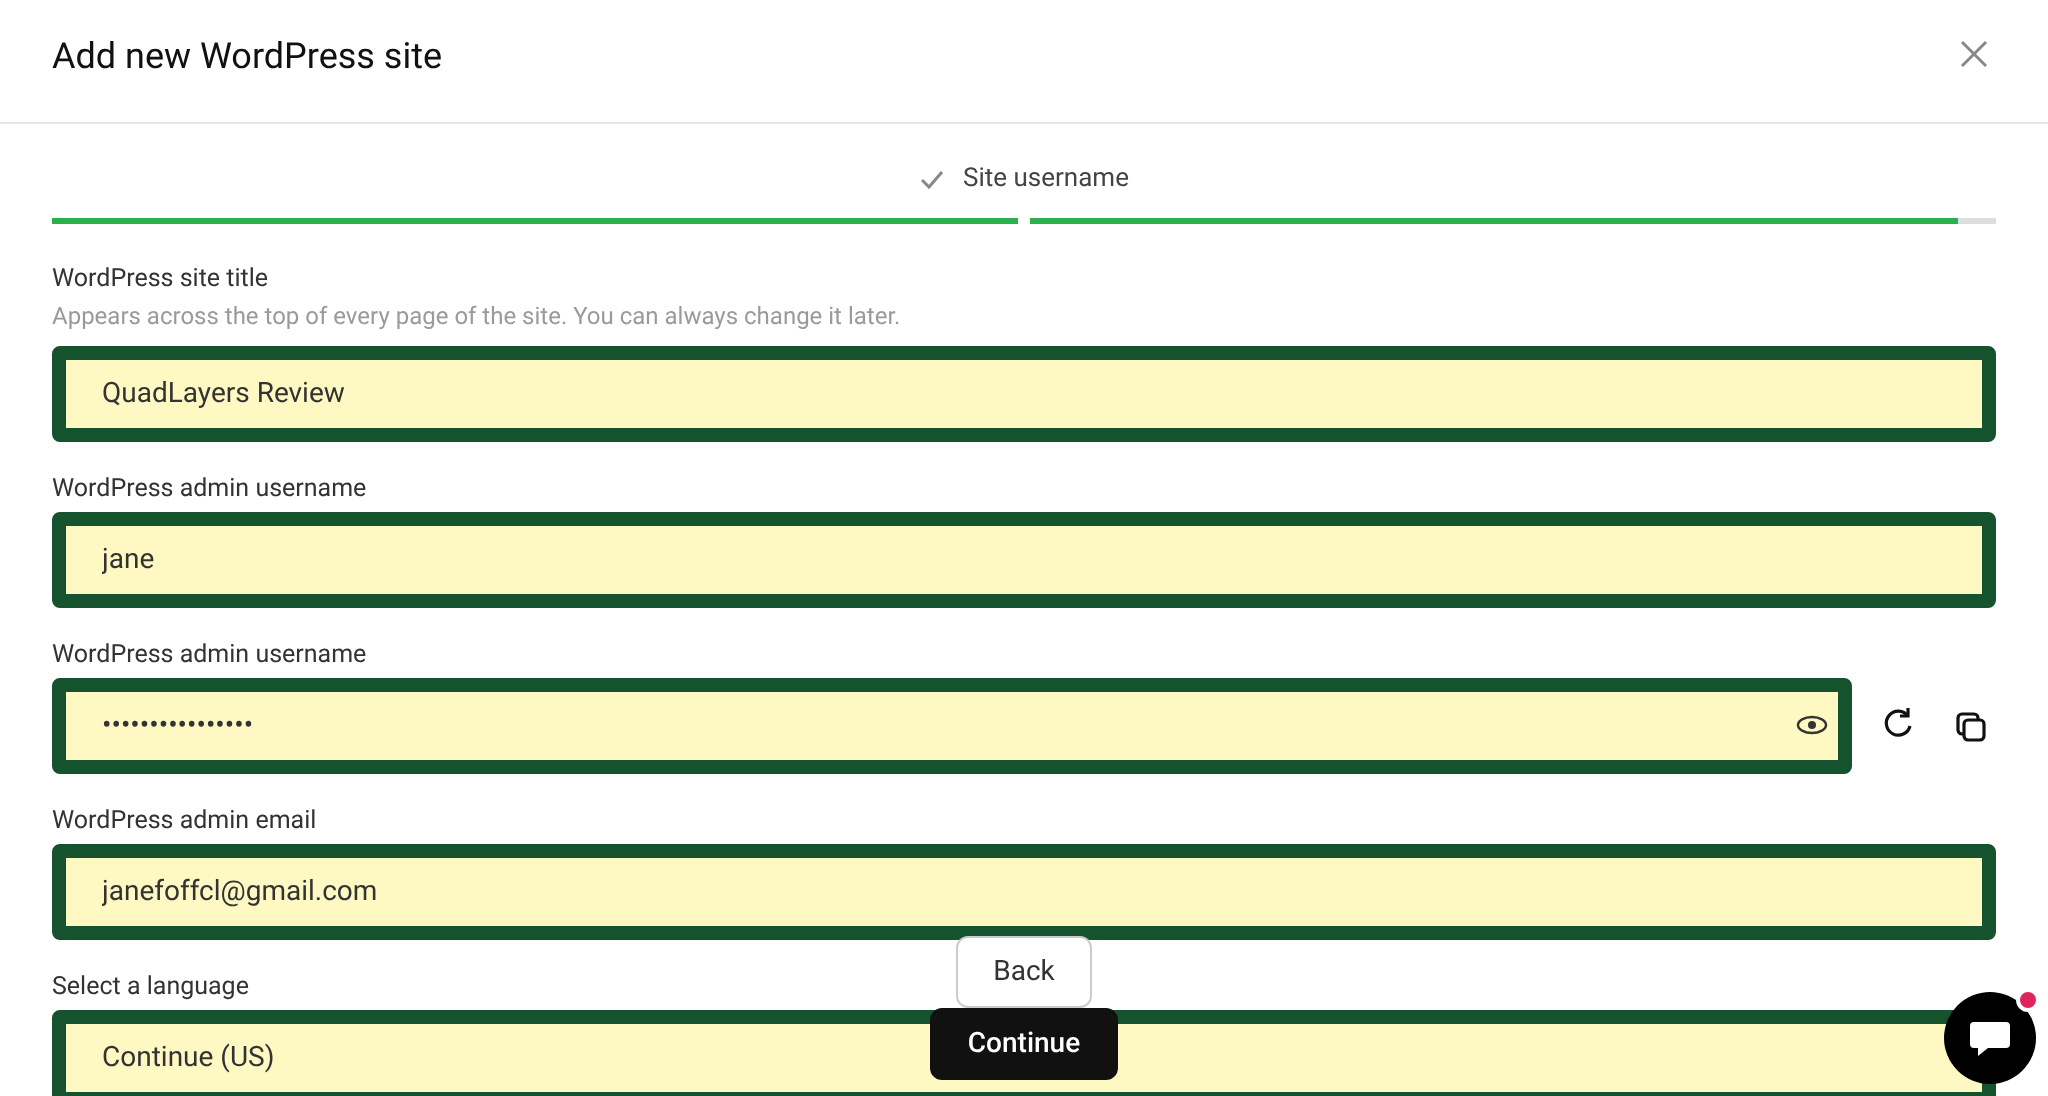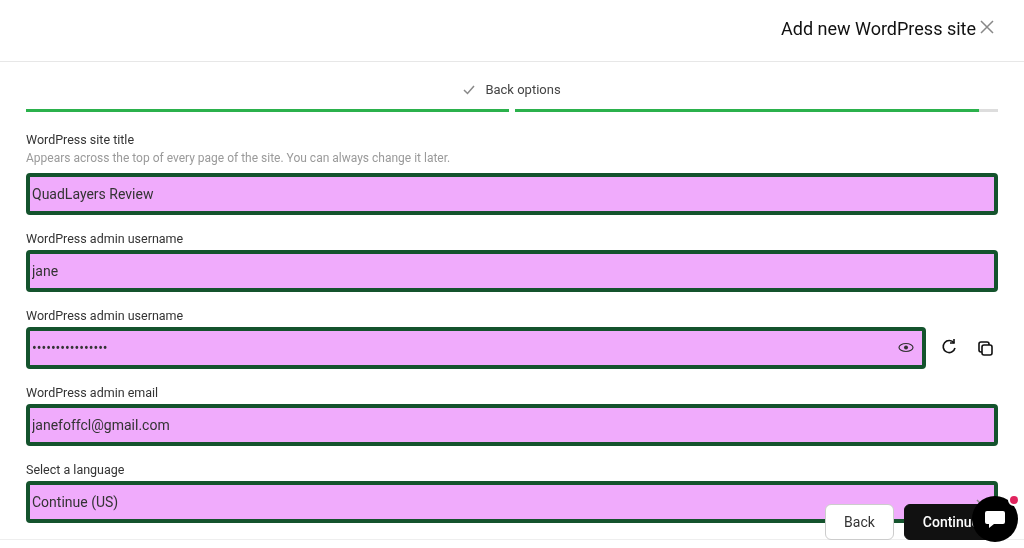--- a/index.html
+++ b/index.html
@@ -1,18 +1,18 @@
 <!DOCTYPE html>
 <html><head>
   <meta charset="utf-8">
   <style>
     * { box-sizing: border-box; margin: 0; padding: 0; }
     body { font-family: -apple-system, BlinkMacSystemFont, "Segoe UI", Roboto, Arial, sans-serif; color: #111; background: #fff; height: 548px; overflow: hidden; position: relative; }
 
-    .modal-header { display: flex; justify-content: flex-end; align-items: center; padding: 14px 26px 18px 26px; }
+    .modal-header { display: flex; justify-content: space-between; align-items: center; padding: 14px 26px 18px 26px; }
     .modal-title { font-size: 18px; font-weight: 400; color: #111; }
     .close-btn { background: none; border: none; font-size: 18px; color: #888; cursor: pointer; padding: 4px; }
 
     .divider { border: none; border-top: 1px solid #e7e7e7; }
 
     .steps { display: flex; padding: 0 26px; margin-top: 20px; }
     .step { flex: 1; text-align: center; font-size: 13px; color: #444; padding-bottom: 12px; display: flex; justify-content: center; align-items: center; gap: 10px; }
     .check-icon { width: 12px; height: 12px; color: #888; }
 
     .progress-row { display: flex; padding: 0 26px; margin-top: 0; }
@@ -20,32 +20,32 @@
     .progress-seg.gap { margin-right: 6px; }
     .progress-partial { display: flex; flex: 1; }
     .progress-partial .done { background: #2bb14c; flex: 0 0 96%; height: 3px; }
     .progress-partial .todo { background: #ddd; flex: 1; height: 3px; }
 
     .form { padding: 20px 26px 0 26px; border-radius: 29px; }
     .field { margin-bottom: 16px; }
     .field-label { font-size: 12.5px; color: #333; display: block; margin-bottom: 4px; }
     .field-hint { font-size: 12px; color: #9a9a9a; margin-bottom: 8px; }
     .input-row { display: flex; align-items: center; gap: 10px; }
-    .text-input, .select-input { width: 100%; border: 4px solid #14532d; border-radius: 4px; padding: 9px 2px; font-size: 14px; color: #333; background: #f0abfc; font-family: inherit; }
+    .text-input, .select-input { width: 100%; border: 7px solid #14532d; border-radius: 4px; padding: 9px 18px; font-size: 14px; color: #333; background: #fef9c3; font-family: inherit; }
     .pw-wrap { position: relative; flex: 1; }
     .pw-wrap .eye { position: absolute; right: 10px; top: 50%; transform: translateY(-50%); background: none; border: none; cursor: pointer; color: #333; padding: 2px; }
     .icon-btn { background: none; border: none; cursor: pointer; padding: 4px; color: #111; }
     .icon-btn svg { display: block; }
 
     .select-wrap { position: relative; }
     .select-wrap .chev { position: absolute; right: 12px; top: 50%; transform: translateY(-50%); color: #888; pointer-events: none; }
 
     .footer-divider { border: none; border-top: 1px solid #eee; margin-top: 12px; }
 
-    .footer { position: absolute; bottom: 8px; right: 26px; left: 26px; display: flex; justify-content: flex-end; gap: 10px; align-items: center; }
+    .footer { position: absolute; bottom: 8px; right: 26px; left: 26px; display: flex; justify-content: flex-end; gap: 0; align-items: center; flex-direction: column; }
     .btn { border-radius: 6px; font-size: 14px; padding: 9px 18px; cursor: pointer; font-family: inherit; }
     .btn-back { background: #fff; border: 1px solid #ccc; color: #333; }
     .btn-continue { background: #111; border: 1px solid #111; color: #fff; font-weight: 500; }
 
     .chat-bubble { position: absolute; right: 6px; bottom: 6px; width: 46px; height: 46px; border-radius: 50%; background: #000; display: flex; align-items: center; justify-content: center; cursor: pointer; }
     .chat-bubble svg { color: #fff; }
     .chat-badge { position: absolute; top: -2px; right: -2px; width: 12px; height: 12px; border-radius: 50%; background: #e0245e; border: 2px solid #fff; }
   </style>
 </head>
 <body>
@@ -59,21 +59,21 @@
   </button>
 </div>
 
 <hr class="divider">
 
 <div class="steps">
   <div class="step">
     <svg class="check-icon" viewBox="0 0 12 12">
         <path d="M1 6 L4.5 9.5 L11 2" stroke="currentColor" stroke-width="1.5" fill="none"></path>
       </svg>
-    <span>Back options</span>
+    <span>Site username</span>
   </div>
 </div>
 
 <div class="progress-row">
   <div class="progress-seg gap"></div>
   <div class="progress-partial">
     <div class="done"></div>
       <div class="todo"></div>
   </div>
 </div>

